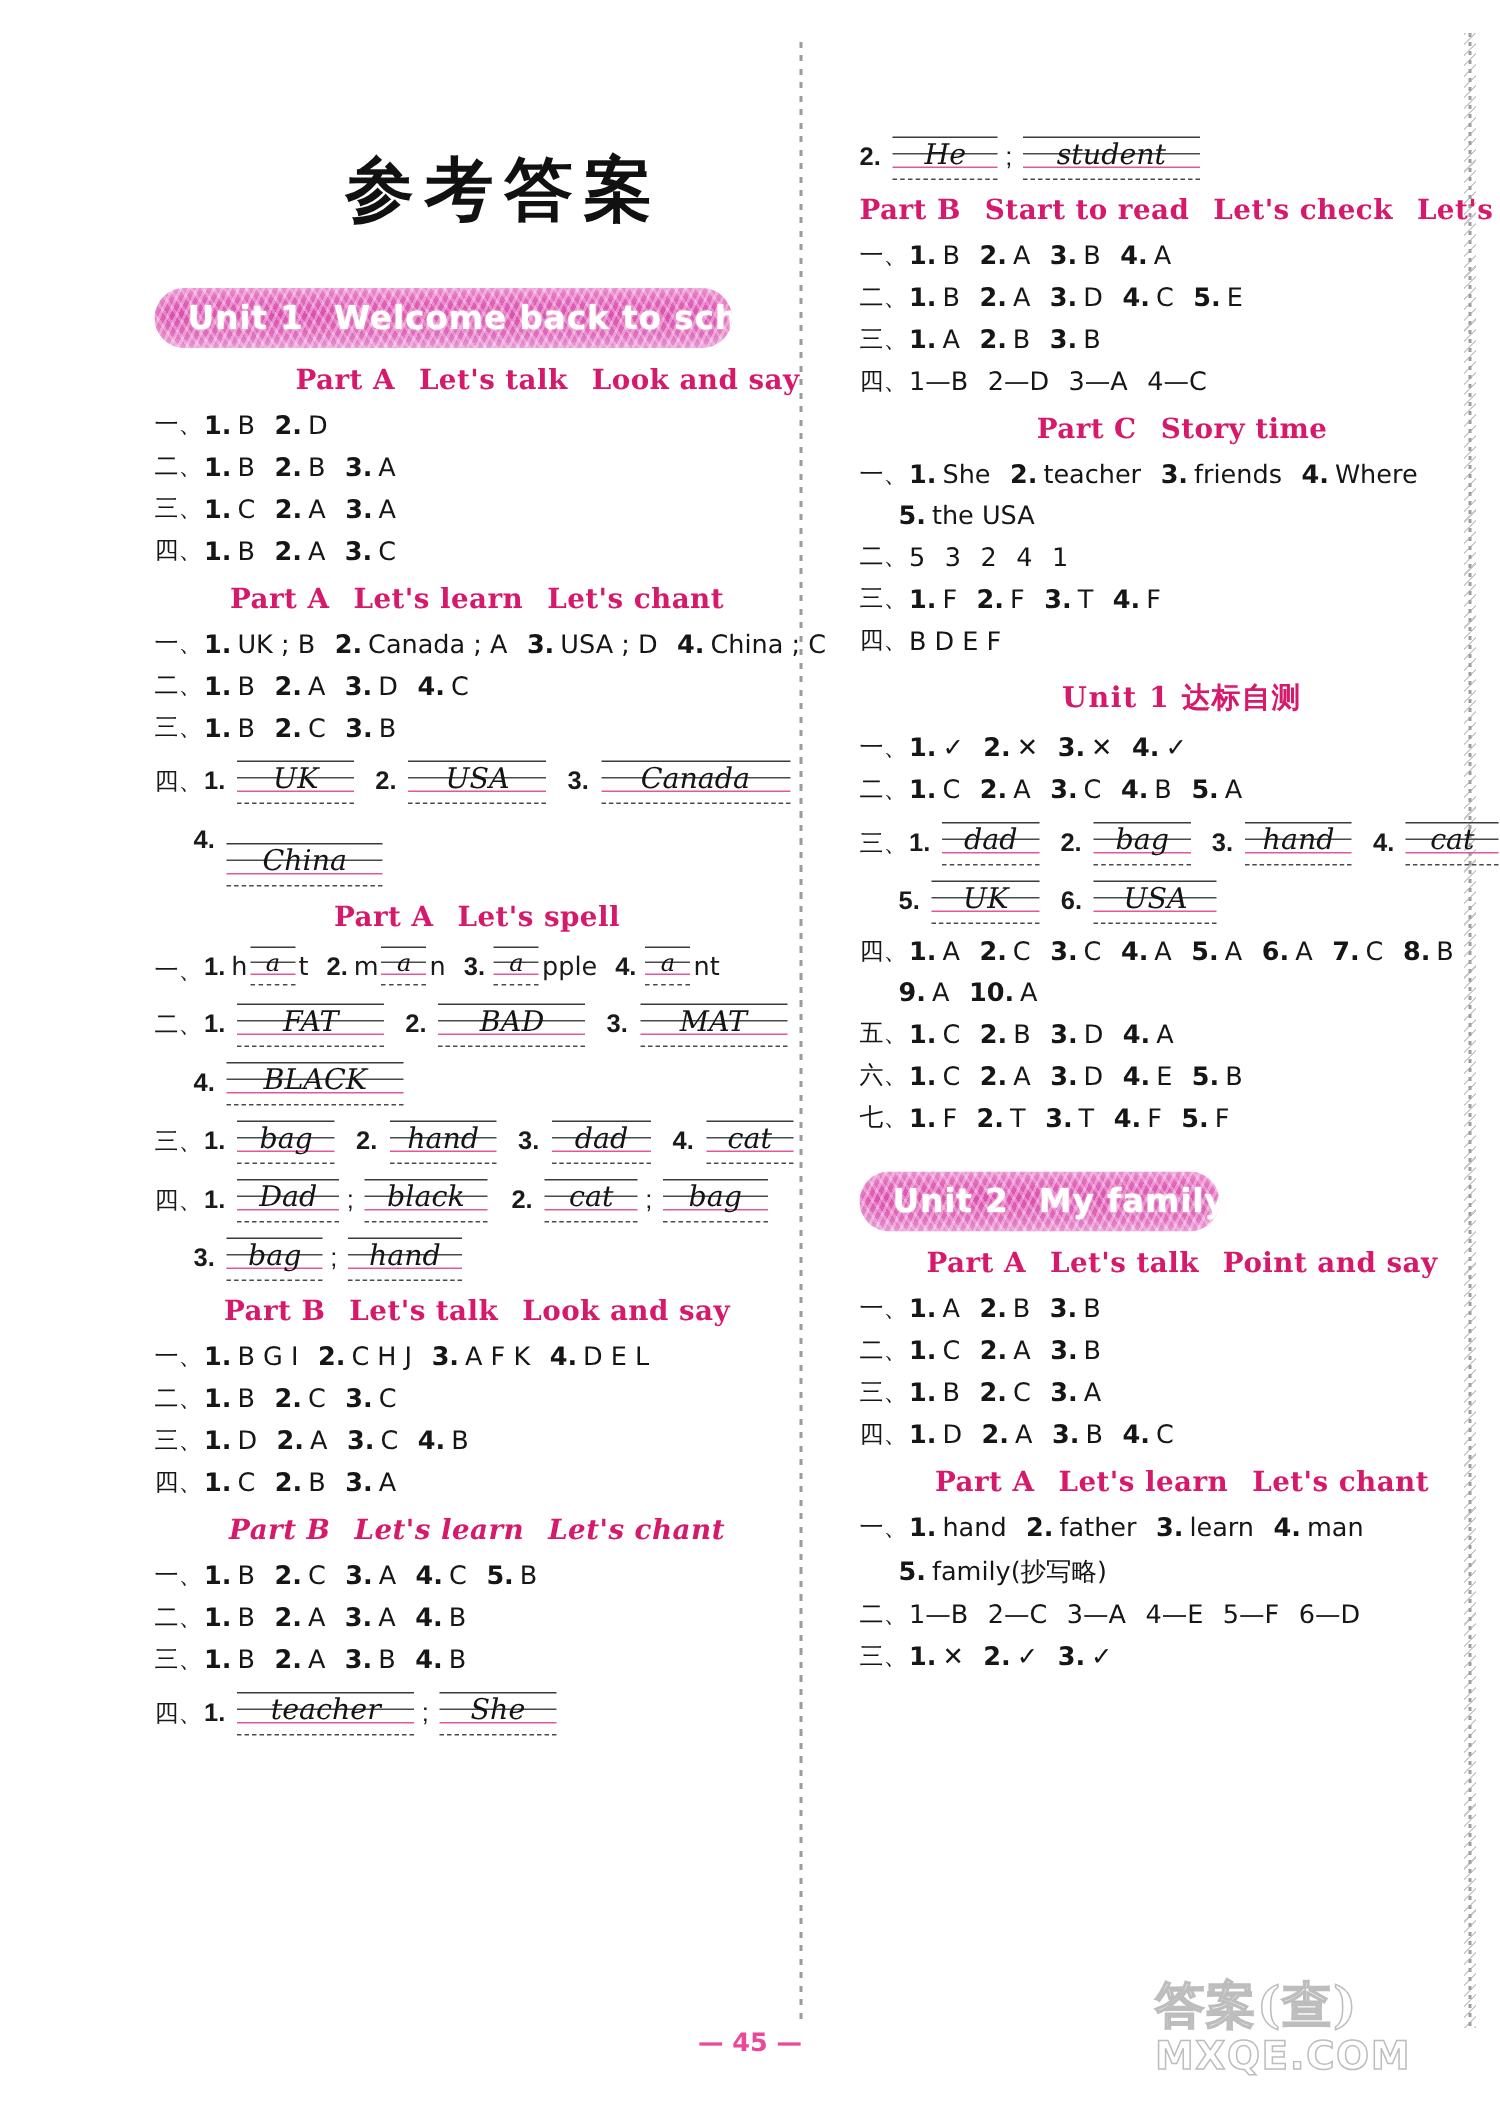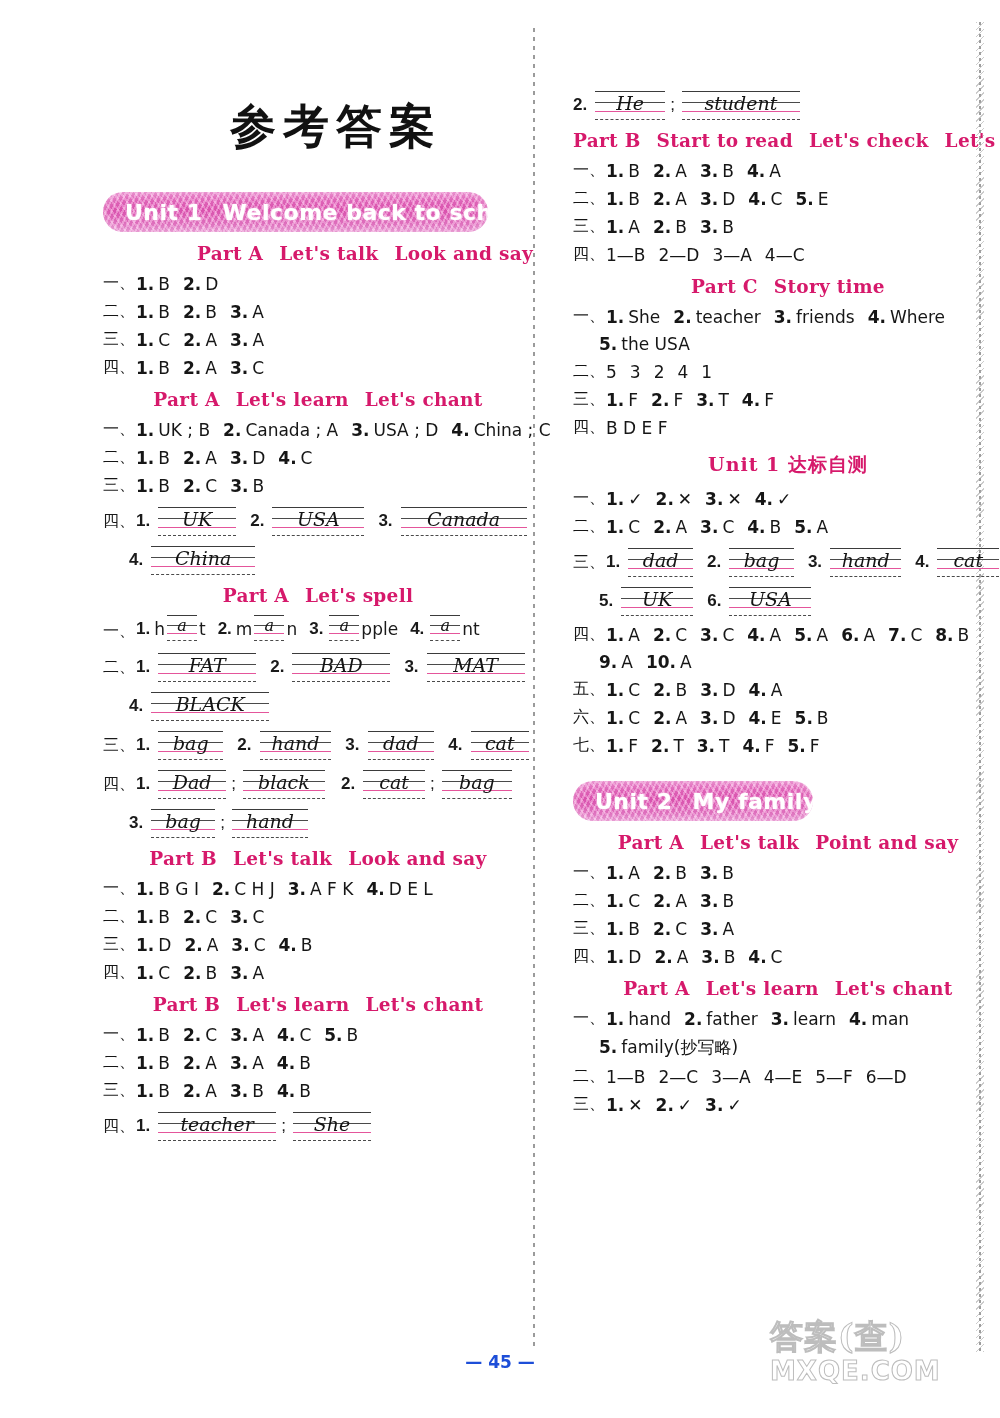--- a/index.html
+++ b/index.html
@@ -114,21 +114,21 @@
 
   .guide-row{display:flex;align-items:flex-start;flex-wrap:nowrap;font-size:17px;}
   .guide-row .num{padding-top:6px;}
   .guide-row .cn{padding-top:6px;}
   .semi{padding-top:6px;margin:0 3px 0 1px;font-size:17px;}
   .inline-word{font-family:"DejaVu Sans", sans-serif;font-size:17px;padding-top:4px;}
 
   
   .page-num{
     position:absolute;left:0;right:0;top:1352px;text-align:center;
-    font-size:17px;font-weight:700;font-family:"DejaVu Sans", sans-serif;color:#1d4ed8;
+    font-size:17px;font-weight:700;font-family:"DejaVu Sans", sans-serif;color:#ec4899;
   }
   .watermark{
     position:absolute;right:20px;top:1318px;width:210px;height:92px;
     color:#b9b9b9;text-align:left;pointer-events:none;user-select:none;
   }
   .watermark .wm1{
     font-family:"DejaVu Serif", serif;font-size:33px;font-weight:700;letter-spacing:1px;
     -webkit-text-stroke:1px #bdbdbd;color:transparent;line-height:38px;
   }
   .watermark .wm2{
@@ -223,21 +223,21 @@
             <span class="l l1"></span>
             <span class="l l2"></span>
             <span class="l l3"></span>
             <span class="l l4"></span>
           </span>
           <span class="hw">Canada</span>
         </span>
       </div>
       <div class="guide-row indent" style="margin: 9px 0px;">
         <span class="num" style="padding-top: 6px;">4.</span>
-        <span class="guide" style="width: 104px;">
+        <span class="guide" style="width: 104px; margin-top: 16px;">
           <span class="lines">
             <span class="l l1"></span>
             <span class="l l2"></span>
             <span class="l l3"></span>
             <span class="l l4"></span>
           </span>
           <span class="hw">China</span>
         </span>
       </div>
       <div class="part-head" style="margin: 11px 0px 9px;"><span>Part A</span><span class="sp"></span><span>Let's spell</span></div>
@@ -463,21 +463,21 @@
         <span class="ans"><span class="num">2.</span><span>A</span></span>
         <span class="ans"><span class="num">3.</span><span>C</span></span>
         <span class="ans"><span class="num">4.</span><span>B</span></span>
       </div>
       <div class="row" style="margin: 7px 0px;">
         <span class="cn">四、</span>
         <span class="ans"><span class="num">1.</span><span>C</span></span>
         <span class="ans"><span class="num">2.</span><span>B</span></span>
         <span class="ans"><span class="num">3.</span><span>A</span></span>
       </div>
-      <div class="part-head" style="margin: 11px 0px 9px;"><span>Part B</span><span class="sp"></span><span>Let's learn</span><span class="sp"></span><span>Let's chant</span></div>
+      <div class="part-head" style="margin: 11px 0px 9px; font-style: italic;"><span>Part B</span><span class="sp"></span><span>Let's learn</span><span class="sp"></span><span>Let's chant</span></div>
       <div class="row" style="margin: 7px 0px;">
         <span class="cn">一、</span>
         <span class="ans"><span class="num">1.</span><span>B</span></span>
         <span class="ans"><span class="num">2.</span><span>C</span></span>
         <span class="ans"><span class="num">3.</span><span>A</span></span>
         <span class="ans"><span class="num">4.</span><span>C</span></span>
         <span class="ans"><span class="num">5.</span><span>B</span></span>
       </div>
       <div class="row" style="margin: 7px 0px;">
         <span class="cn">二、</span>

